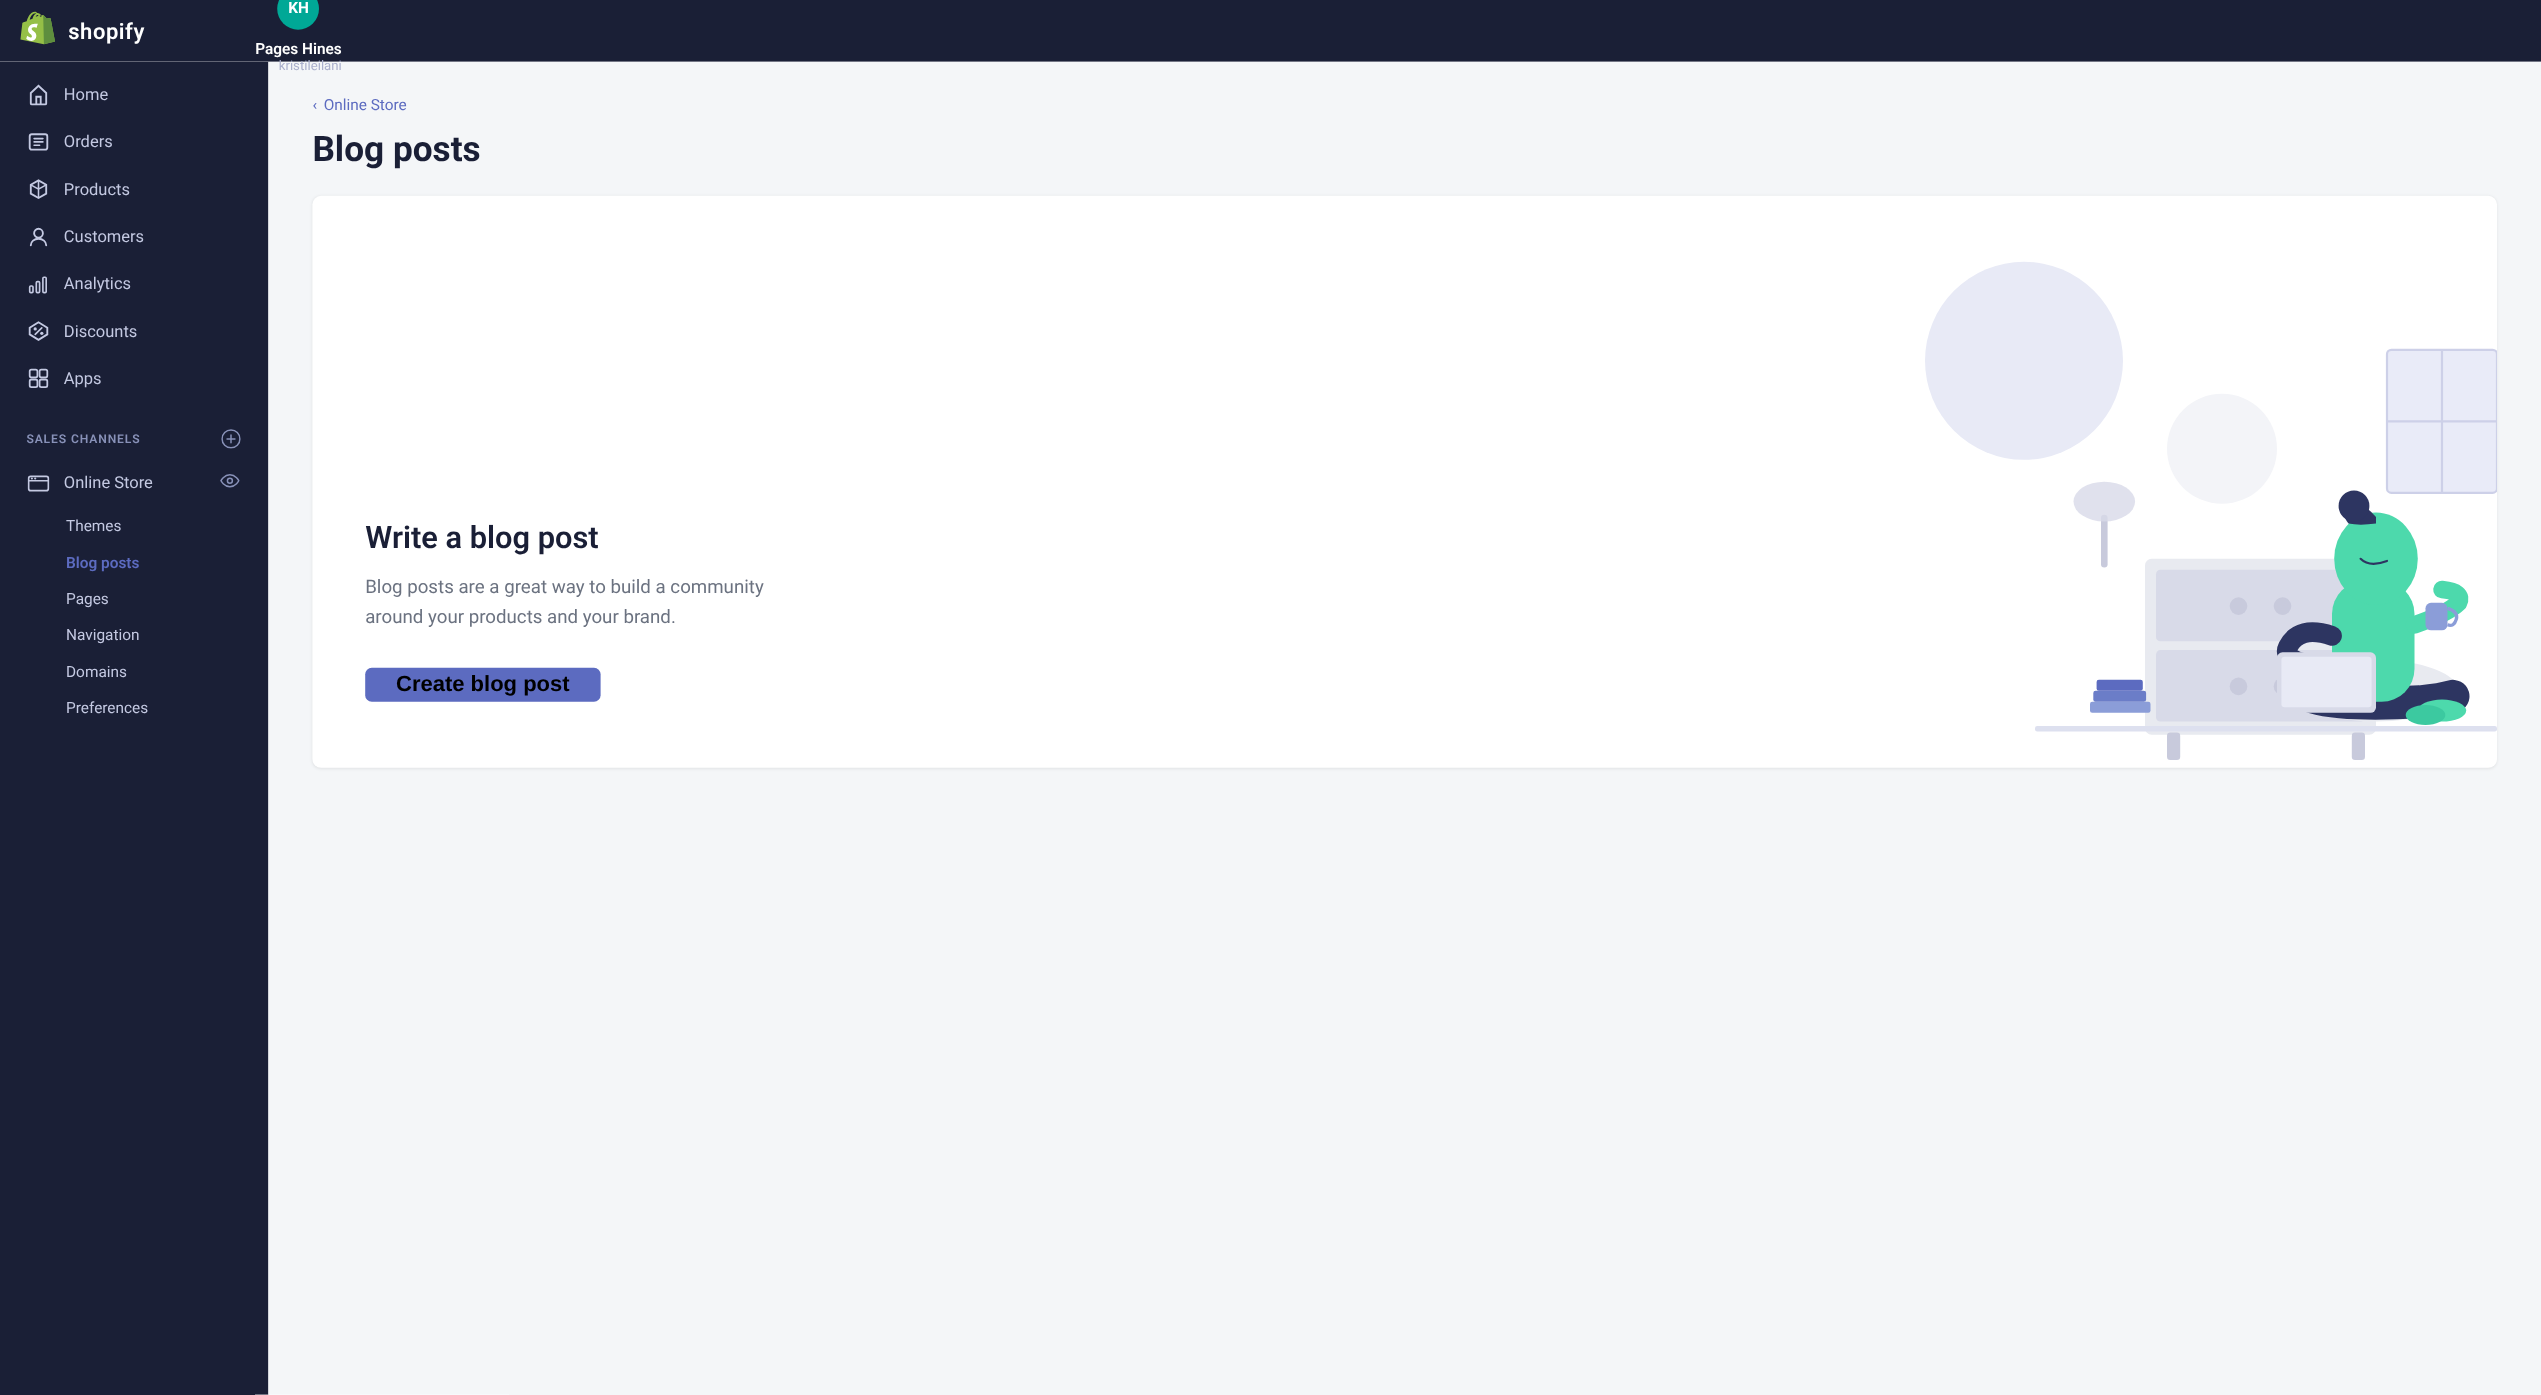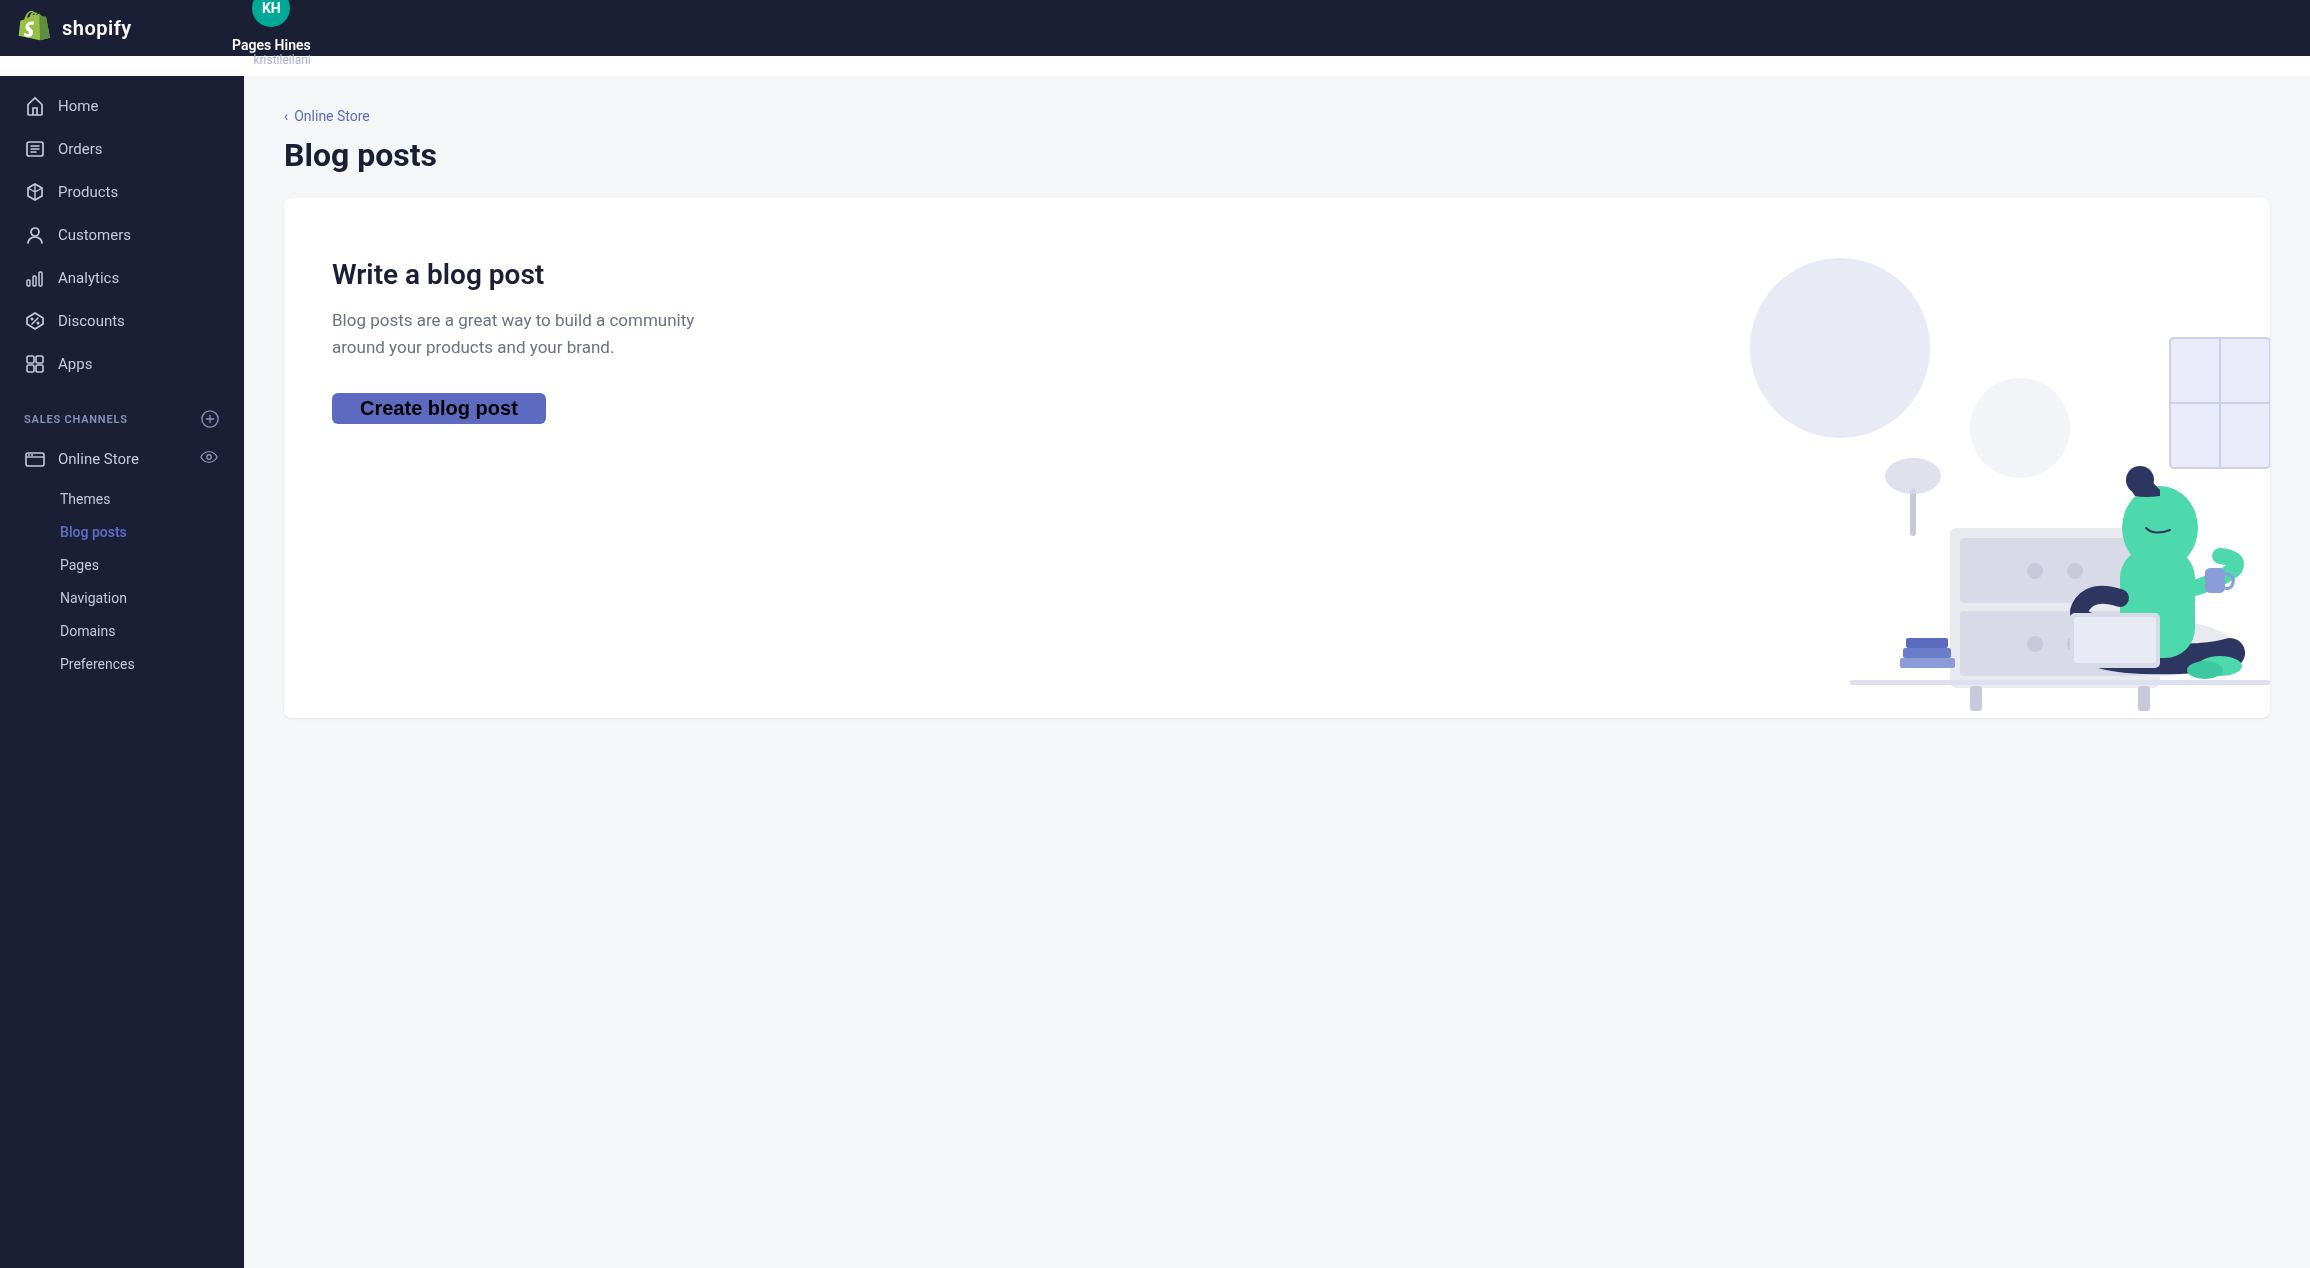--- a/index.html
+++ b/index.html
@@ -74,21 +74,20 @@
     }
     .user-info { text-align: right; }
     .user-name { color: #fff; font-size: 14px; font-weight: 600; }
     .user-email { color: #aab0cc; font-size: 12px; }
 
     
     .main-layout {
       display: flex;
       flex: 1;
       overflow: hidden;
-      margin-top: 20px;
     }
 
     
     .sidebar {
       width: 244px;
       background: #1a1f36;
       flex-shrink: 0;
       overflow-y: auto;
       padding: 8px 0 16px 0;
     }
@@ -209,21 +208,21 @@
     }
 
     .empty-state-card {
       background: #fff;
       border-radius: 8px;
       box-shadow: 0 1px 3px rgba(0,0,0,0.08);
       min-height: 520px;
       position: relative;
       overflow: hidden;
       display: flex;
-      align-items: flex-start;
+      align-items: flex-end;
       padding: 60px 48px;
     }
 
     .empty-state-content {
       max-width: 480px;
       position: relative;
       z-index: 2;
     }
 
     .empty-state-title {

